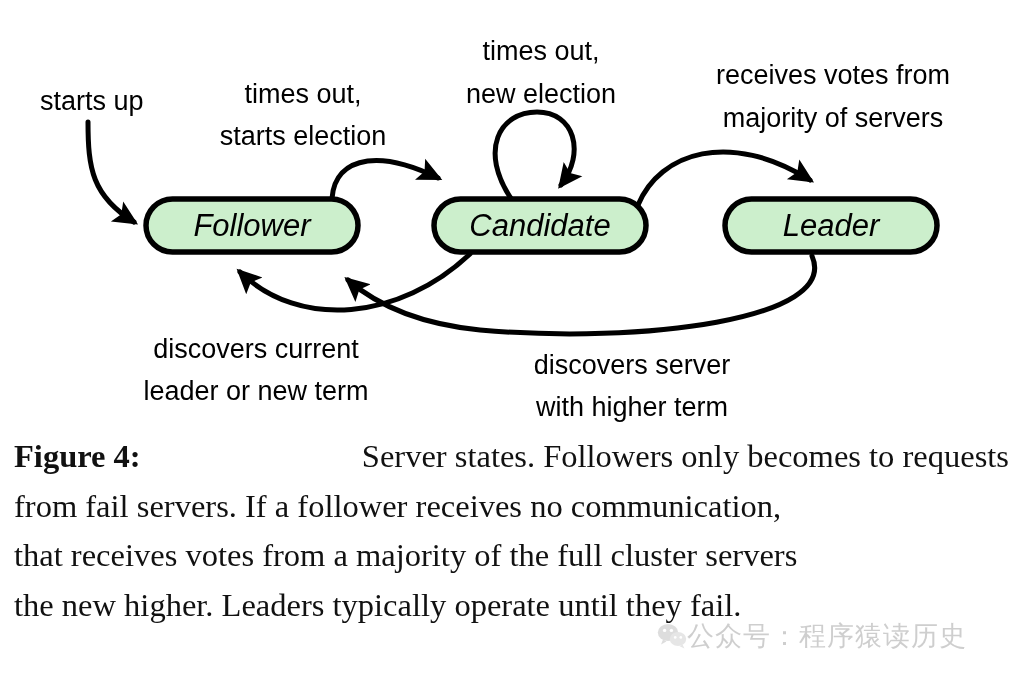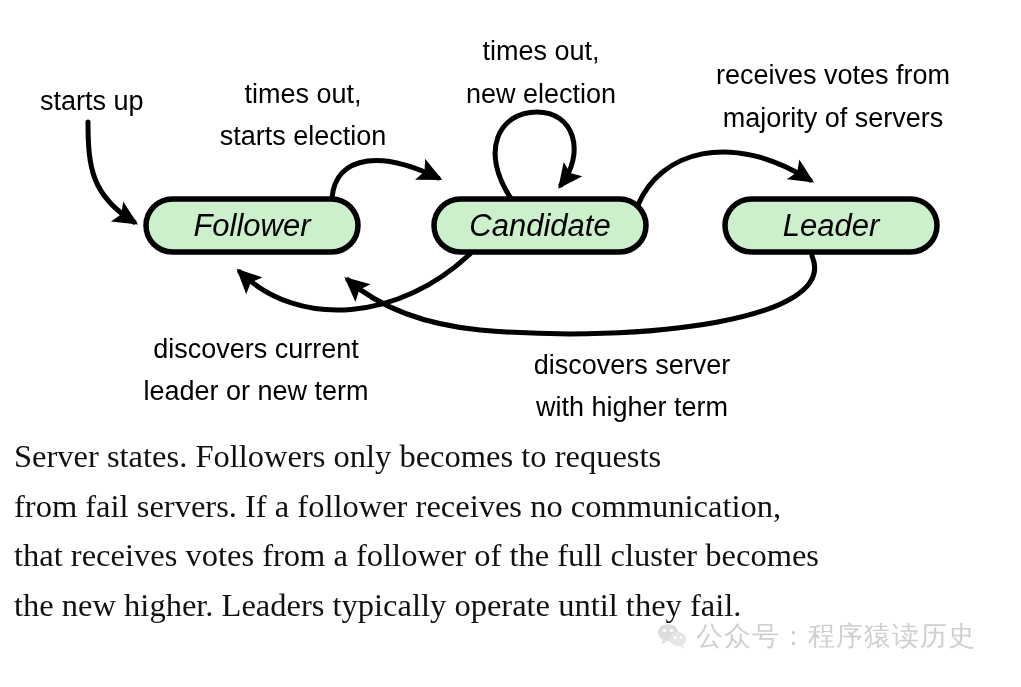--- a/index.html
+++ b/index.html
@@ -72,21 +72,21 @@
     display: flex;
     justify-content: space-between;
   }
 
   #watermark {
     position: absolute;
     left: 657px;
     top: 618px;
     display: flex;
     align-items: center;
-    gap: 9px;
+    gap: 0;
     opacity: 0.42;
     pointer-events: none;
   }
   #watermark .wm-text {
     font-family: "DejaVu Sans", sans-serif;
     font-size: 27px;
     color: #8c8c8c;
     letter-spacing: 1px;
     white-space: nowrap;
   }
@@ -149,24 +149,25 @@
       <text class="edge-label" x="256" y="358" text-anchor="middle">discovers current</text>
       <text class="edge-label" x="256" y="400" text-anchor="middle">leader or new term</text>
 
       <text class="edge-label" x="632" y="374" text-anchor="middle">discovers server</text>
       <text class="edge-label" x="632" y="416" text-anchor="middle">with higher term</text>
     </svg>
   </div>
 
   <div id="caption">
     <span class="cap-line j">
+        <span class="fig-num">Figure 4:</span>
         <span>Server states. Followers only becomes to requests</span>
       </span>
     <span class="cap-line">from fail servers. If a follower receives no communication,</span>
-    <span class="cap-line">that receives votes from a follower of the full cluster becomes</span>
+    <span class="cap-line">that receives votes from a majority of the full cluster servers</span>
     <span class="cap-line">the new higher. Leaders typically operate until they fail.</span>
   </div>
 
   <div id="watermark">
     <svg class="wm-logo" viewBox="0 0 30 26">
       <ellipse cx="11" cy="9.5" rx="10.2" ry="8.6" fill="#b0b0b0"></ellipse>
       <path d="M 6 16.5 L 4 21.5 L 9.5 18.4 Z" fill="#b0b0b0"></path>
       <circle cx="7.6" cy="7.4" r="1.7" fill="#ffffff"></circle>
       <circle cx="14.4" cy="7.4" r="1.7" fill="#ffffff"></circle>
       <ellipse cx="21" cy="16" rx="8.2" ry="7" fill="#c4c4c4"></ellipse>

